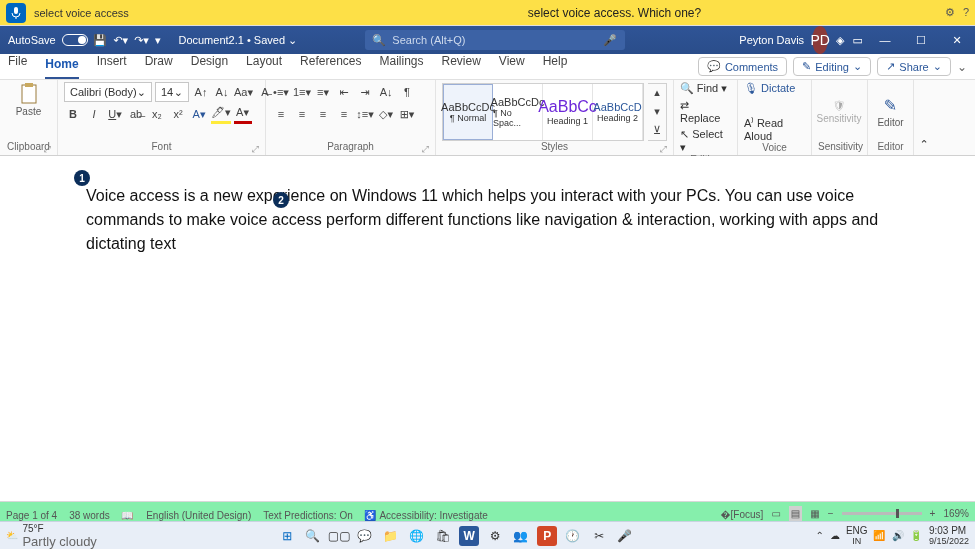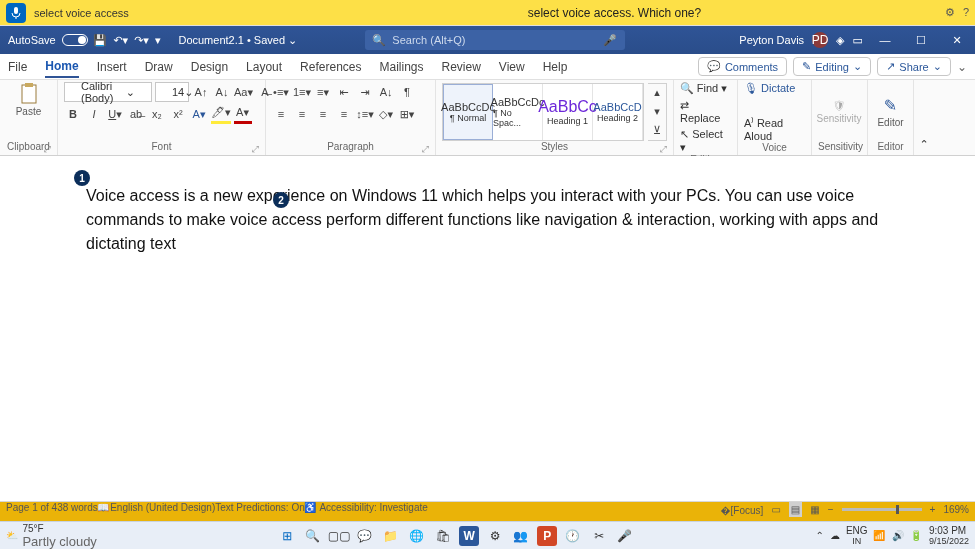--- a/index.html
+++ b/index.html
@@ -9,44 +9,44 @@
 .va-input{flex:0 0 250px}
 .va-prompt{flex:1;text-align:center;font-size:12px;color:#222}
 .va-right{display:flex;gap:8px;color:#555}
 .title-bar{height:28px;background:linear-gradient(#2f5496,#2a4d8a);color:#fff;display:flex;align-items:center;font-size:11px}
 .qat{display:flex;align-items:center;gap:6px;padding:0 8px}
 .toggle{width:26px;height:12px;border:1px solid #fff;border-radius:6px;position:relative}
 .toggle::after{content:"";position:absolute;right:1px;top:1px;width:8px;height:8px;background:#fff;border-radius:50%}
 .doc-name{padding:0 10px}
 .search-box{flex:0 0 260px;height:20px;background:#3c62a5;border-radius:3px;display:flex;align-items:center;padding:0 8px;gap:6px;margin:0 auto;color:#cdd9ec}
 .tb-right{margin-left:auto;display:flex;align-items:center;gap:8px;padding-right:4px}
-.avatar{width:16px;height:16px;background:#8b3a3a;border-radius:50%;font-size:12px;display:flex;align-items:center;justify-content:center}
+.avatar{width:16px;height:28px;background:#8b3a3a;border-radius:50%;font-size:14px;display:flex;align-items:center;justify-content:center}
 .winbtn{width:28px;height:28px;display:flex;align-items:center;justify-content:center;color:#fff}
-.ribbon-tabs{height:26px;background:#fff;display:flex;align-items:center;padding:0 8px;gap:18px;border-bottom:1px solid #e0e0e0;font-size:12px}
+.ribbon-tabs{height:26px;background:#fff;display:flex;padding:0 8px;gap:18px;border-bottom:1px solid #e0e0e0;font-size:12px}
 .rtab.active{color:#1a56b0;border-bottom:2px solid #2f5496;padding-bottom:3px;margin-top:3px;font-weight:600}
 .rtab{color:#444}
 .rtabs-right{margin-left:auto;display:flex;gap:6px;align-items:center}
 .pill{border:1px solid #c7c7c7;border-radius:4px;padding:2px 8px;display:flex;align-items:center;gap:4px;color:#2b579a;font-size:11px}
 .ribbon{height:76px;background:#fafafa;border-bottom:1px solid #d0d0d0;display:flex}
 .group{border-right:1px solid #e4e4e4;display:flex;flex-direction:column;padding:2px 6px 0 6px}
 .group-body{flex:1;display:flex;align-items:center;gap:4px}
 .group-label{height:14px;font-size:10px;color:#666;text-align:center;position:relative}
 .dlaunch{position:absolute;right:0;bottom:0;font-size:9px;color:#888}
 .btn{display:flex;align-items:center;justify-content:center;min-width:18px;height:20px;color:#444}
-.font-combo{border:1px solid #c7c7c7;height:20px;padding:0 16px;display:flex;align-items:center;background:#fff;font-size:11px}
+.font-combo{border:1px solid #c7c7c7;height:20px;padding:0 5px;display:flex;align-items:center;background:#fff;font-size:11px}
 .styles-gal{border:1px solid #d0d0d0;display:flex;background:#fff}
 .style-item{width:50px;height:56px;border-right:1px solid #e4e4e4;display:flex;flex-direction:column;align-items:center;justify-content:center;font-size:9px}
 .style-prev{font-size:11px;color:#333}
 .style-item.sel{border:1px solid #9aaed6;background:#eef3fb}
 .vert{flex-direction:column;align-items:flex-start;gap:2px}
 .big-btn{display:flex;flex-direction:column;align-items:center;justify-content:center;width:42px;color:#5a5a5a;font-size:10px;gap:2px}
 .doc-area{height:calc(549px - 26px - 28px - 26px - 76px - 20px - 28px);background:#fff;overflow:hidden;position:relative;padding:28px 86px 0 86px}
 .doc-text{font-size:16px;line-height:1.5;color:#111}
 .num-badge{position:absolute;width:16px;height:16px;background:#0b2e5a;color:#fff;border-radius:50%;font-size:10px;display:flex;align-items:center;justify-content:center;font-weight:600}
-.status-bar{height:20px;background:#eab308;border-top:1px solid #d8d8d8;display:flex;align-items:flex-start;font-size:10px;color:#555;padding:0 6px;}
+.status-bar{height:20px;background:#86efac;border-top:1px solid #d8d8d8;display:flex;align-items:flex-end;font-size:10px;color:#555;padding:0 6px;gap:12px}
 .sb-right{margin-left:auto;display:flex;align-items:center;gap:8px}
 .zoom-slider{width:80px;height:3px;background:#bbb;position:relative}
 .zoom-slider::after{content:"";position:absolute;left:68%;top:-3px;width:3px;height:9px;background:#555}
 .taskbar{height:28px;background:#e8eef7;border-top:1px solid #c9d3e0;display:flex;align-items:center;padding:0 6px;font-size:10px;color:#333}
 .tb-center{flex:1;display:flex;justify-content:center;gap:6px}
 .tb-ico{width:20px;height:20px;display:flex;align-items:center;justify-content:center;border-radius:3px;font-size:12px}
 .tray{display:flex;align-items:center;gap:6px}
 svg{display:block}
 </style>
 </head>

